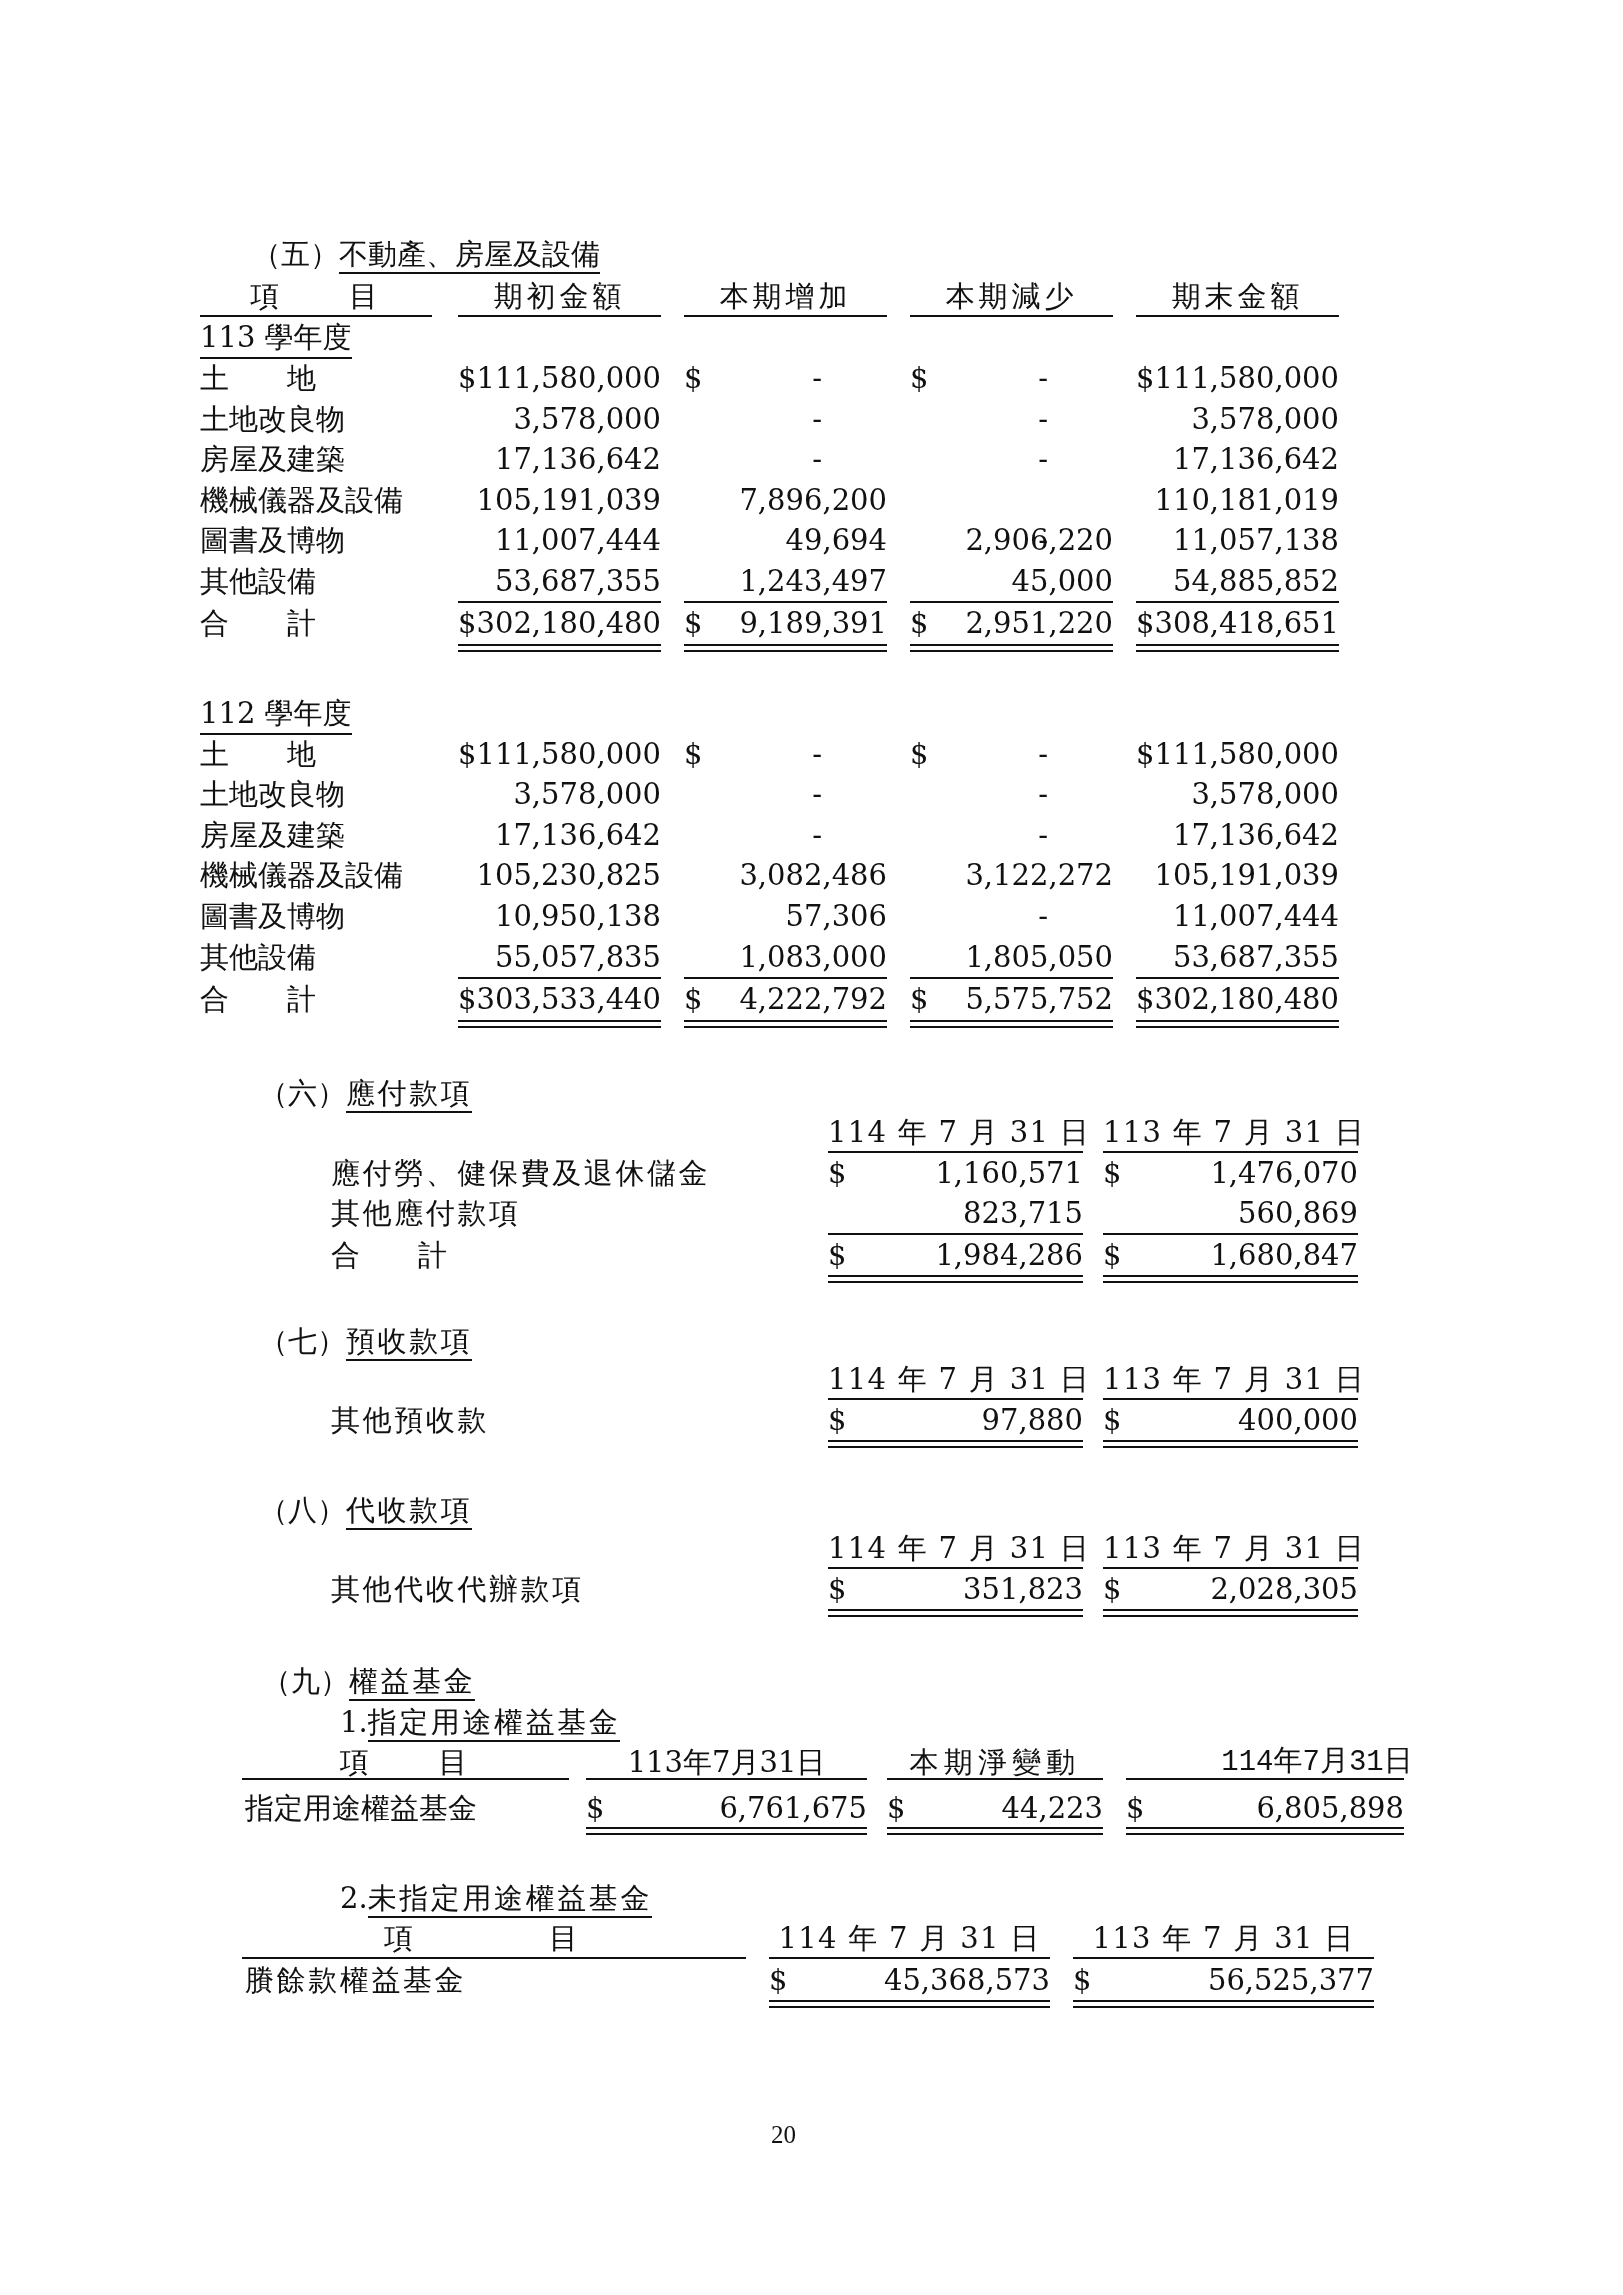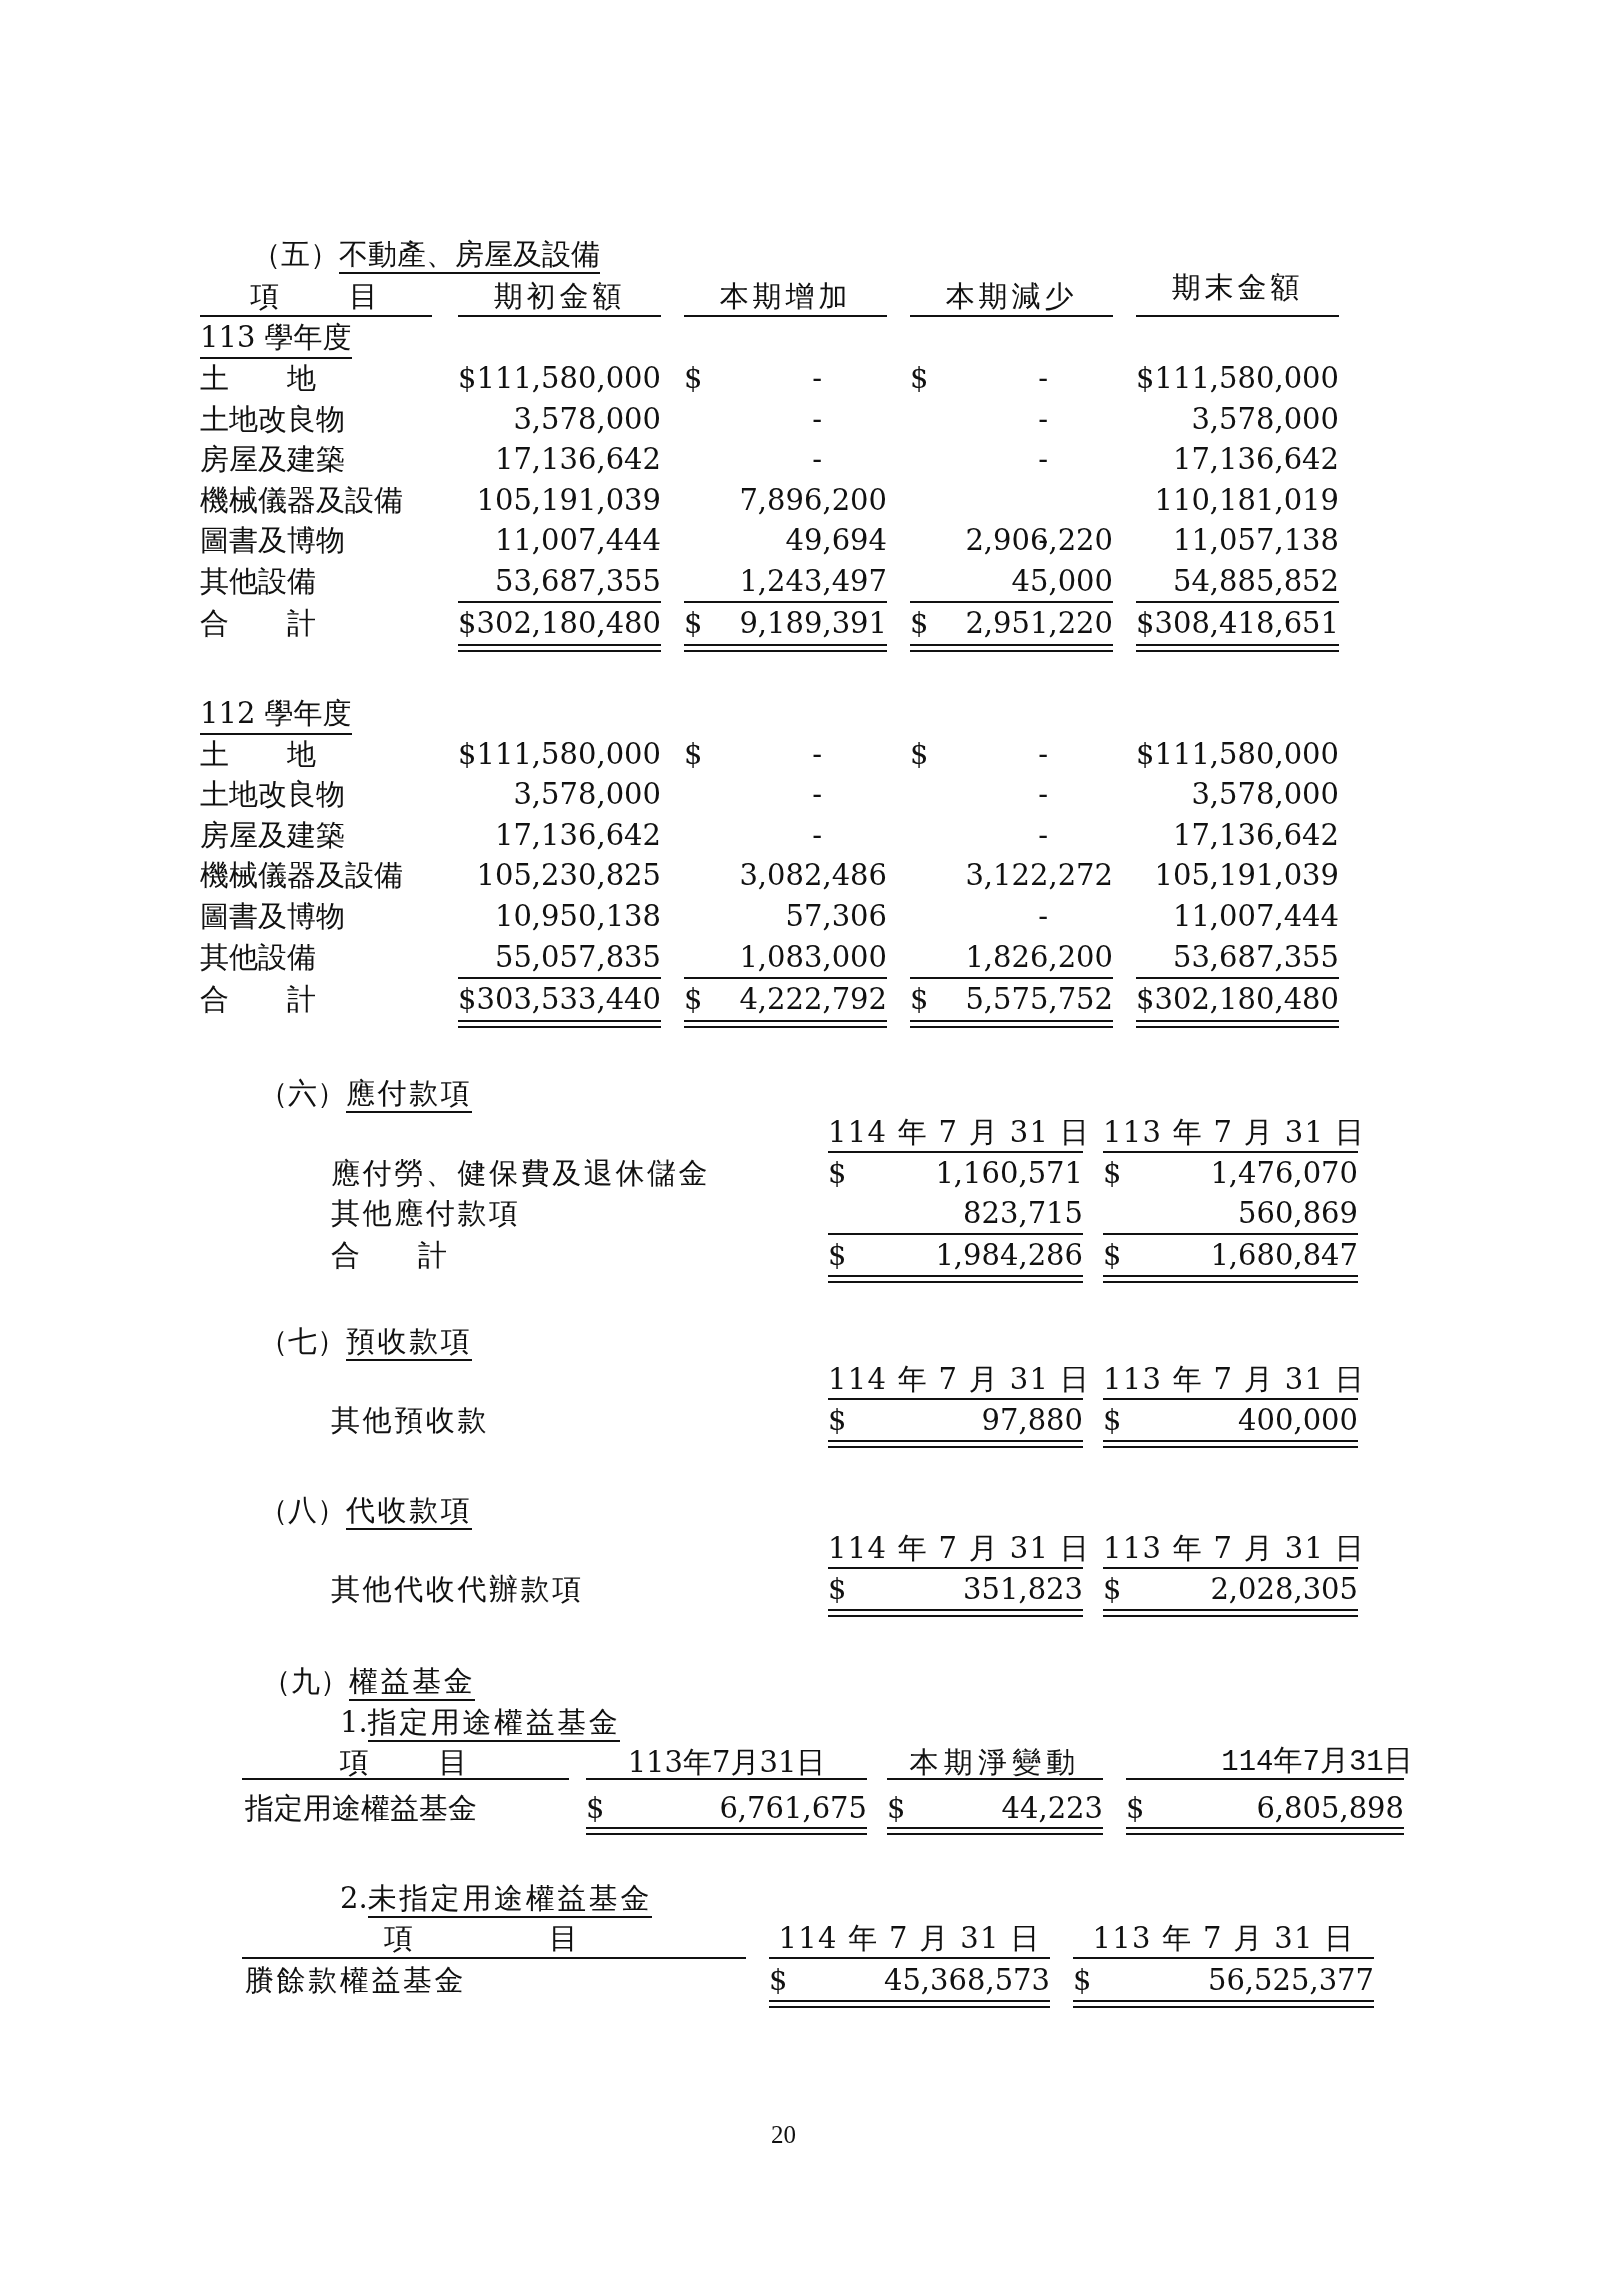--- a/index.html
+++ b/index.html
@@ -25,21 +25,21 @@
 </div>
 
 <div class="hdr" style="left:200px; top:278px; width:232px;">項　　目</div>
 <div class="hline" style="left:200px; top:315px; width:232px;"></div>
 <div class="hdr" style="left:458px; top:278px; width:203px;">期初金額</div>
 <div class="hline" style="left:458px; top:315px; width:203px;"></div>
 <div class="hdr" style="left:684px; top:278px; width:203px;">本期增加</div>
 <div class="hline" style="left:684px; top:315px; width:203px;"></div>
 <div class="hdr" style="left:910px; top:278px; width:203px;">本期減少</div>
 <div class="hline" style="left:910px; top:315px; width:203px;"></div>
-<div class="hdr" style="left:1136px; top:269px; width:203px;">期末金額</div>
+<div class="hdr" style="left:1136px; top:278px; width:203px;">期末金額</div>
 <div class="hline" style="left:1136px; top:315px; width:203px;"></div>
 
 <div class="abs t u" style="left:200px; top:319px;">113 學年度</div>
 
 <div>
   <div class="abs t" style="left:200px; top:360px;">土　　地</div>
   <div class="cell" style="left:458px; top:360px; width:203px;">
       <span class="dol">$</span>
       <span class="val">111,580,000</span>
     </div>
@@ -253,21 +253,21 @@
 
 <div>
   <div class="abs t" style="left:200px; top:939px;">其他設備</div>
   <div class="cell" style="left:458px; top:939px; width:203px;">
       <span class="val">55,057,835</span>
     </div>
   <div class="cell" style="left:684px; top:939px; width:203px;">
       <span class="val">1,083,000</span>
     </div>
   <div class="cell" style="left:910px; top:939px; width:203px;">
-      <span class="val">1,826,200</span>
+      <span class="val">1,805,050</span>
     </div>
   <div class="cell" style="left:1136px; top:939px; width:203px;">
       <span class="val">53,687,355</span>
     </div>
 </div>
 <div class="hline" style="left:458px; top:977px; width:203px;"></div>
 <div class="hline" style="left:684px; top:977px; width:203px;"></div>
 <div class="hline" style="left:910px; top:977px; width:203px;"></div>
 <div class="hline" style="left:1136px; top:977px; width:203px;"></div>
 

